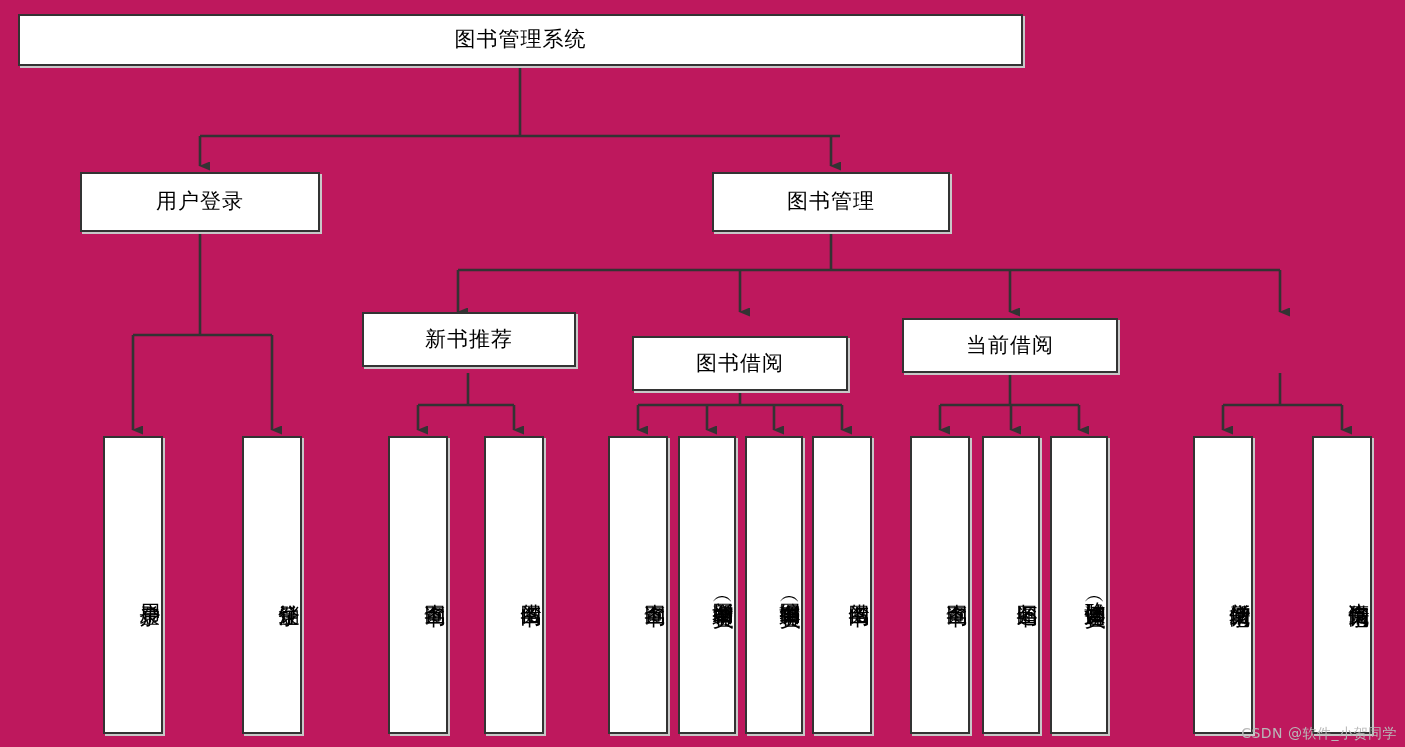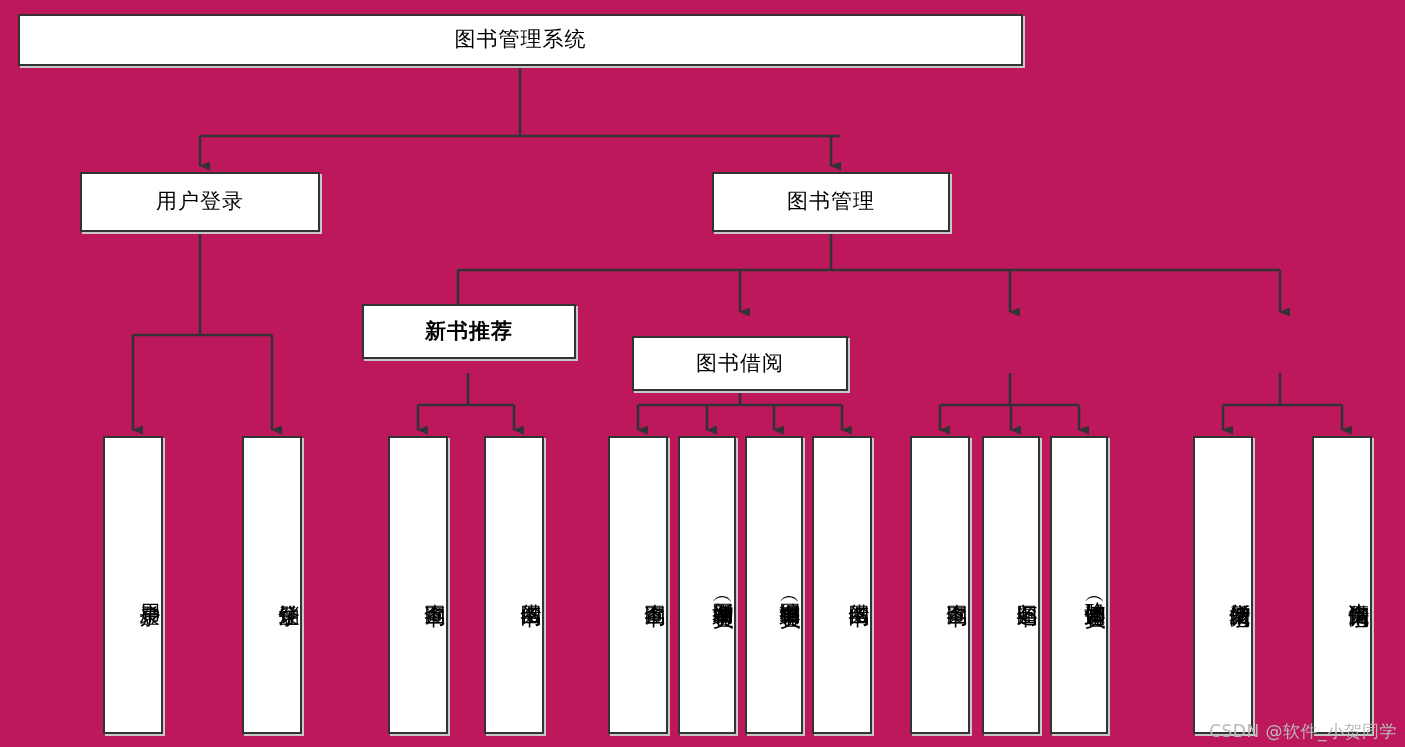--- a/index.html
+++ b/index.html
@@ -58,21 +58,21 @@
     display: block;
     white-space: nowrap;
   }
   .node-label {
     display: block;
   }
   #watermark {
     position: absolute;
     right: 8px;
     bottom: 4px;
-    font-size: 17px;
+    font-size: 14px;
     color: #b9b9b9;
     z-index: 5;
     white-space: nowrap;
     letter-spacing: 0.5px;
   }
 </style>
 </head>
 <body>
 
 <div id="diagram-root">
@@ -131,25 +131,28 @@
     <span class="node-label">图书管理系统</span>
   </div>
 
   <div class="node horizontal" style="left:80px; top:172px; width:240px; height:60px;">
     <span class="node-label">用户登录</span>
   </div>
   <div class="node horizontal" style="left:712px; top:172px; width:238px; height:60px;">
     <span class="node-label">图书管理</span>
   </div>
 
-  <div class="node horizontal" style="left:362px; top:304px; width:214px; height:55px;font-weight:bold;">
+  <div class="node horizontal" style="left:362px; top:312px; width:214px; height:55px;">
     <span class="node-label">新书推荐</span>
   </div>
   <div class="node horizontal" style="left:632px; top:336px; width:216px; height:55px;">
     <span class="node-label">图书借阅</span>
+  </div>
+  <div class="node horizontal" style="left:902px; top:318px; width:216px; height:55px;">
+    <span class="node-label">当前借阅</span>
   </div>
 
   <div class="node vertical" style="left:103px; top:436px; width:60px; height:298px;">
     <span class="node-label">用户登录</span>
   </div>
   <div class="node vertical" style="left:242px; top:436px; width:60px; height:298px;">
     <span class="node-label">注销登录</span>
   </div>
   <div class="node vertical" style="left:388px; top:436px; width:60px; height:298px;">
     <span class="node-label">查询图书</span>

